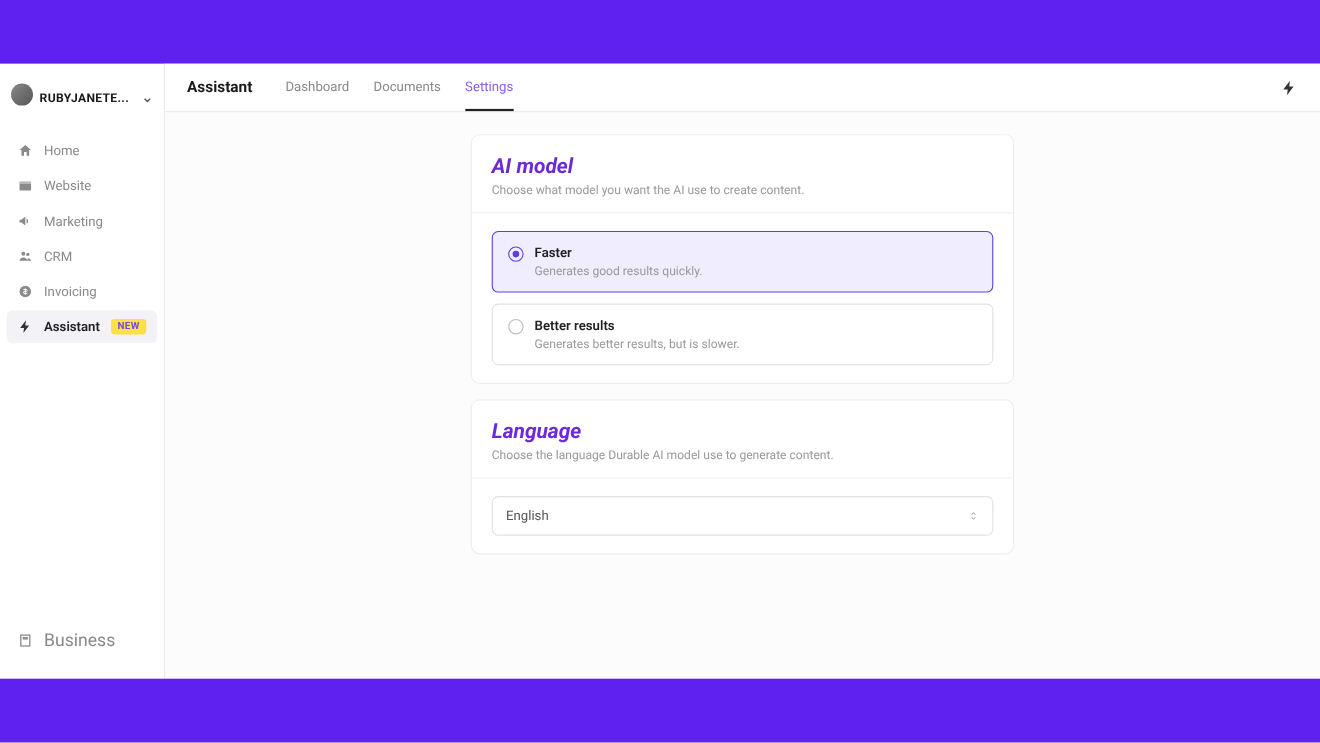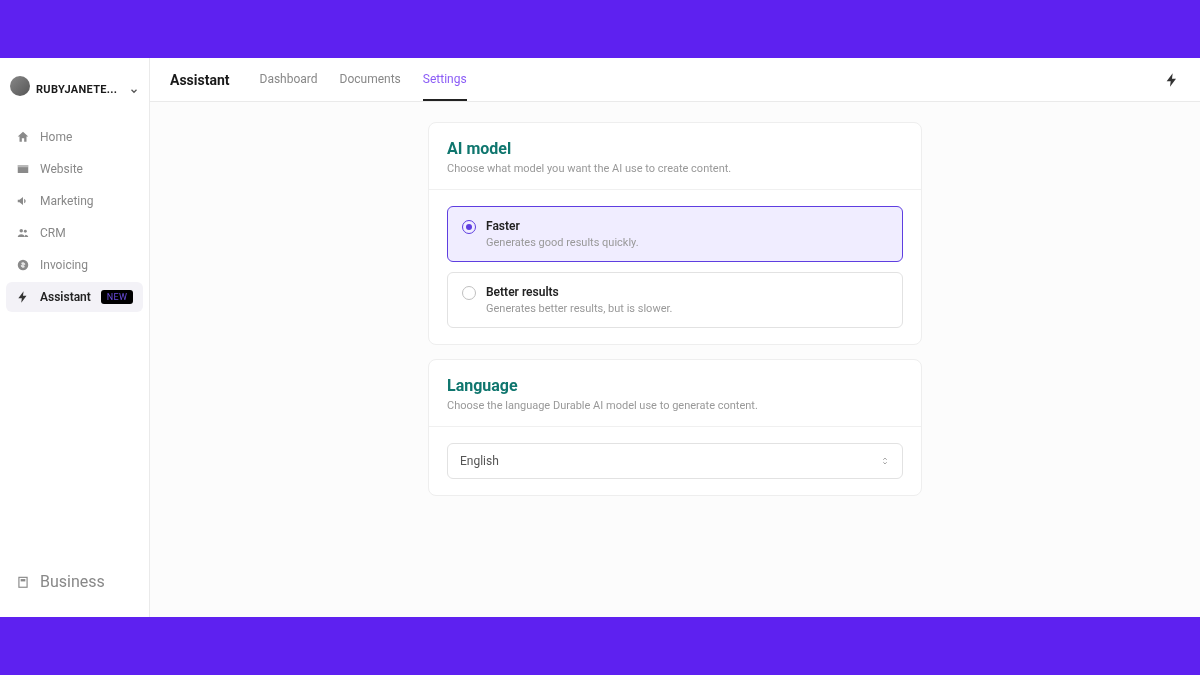--- a/index.html
+++ b/index.html
@@ -17,41 +17,41 @@
     .user-name { font-size: 11px; font-weight: 700; color: #1a1a1a; letter-spacing: 0.3px; flex: 1; white-space: nowrap; overflow: hidden; text-overflow: ellipsis; }
     .chevron-down { width: 10px; height: 10px; color: #555; flex-shrink: 0; }
     
     .nav-items { flex: 1; padding-top: 10px; }
     .nav-item { display: flex; padding: 8px 10px; gap: 10px; cursor: pointer; border-radius: 6px; margin: 2px 6px; }
     .nav-item.active { background: #f3f2f7; }
     .nav-item .nav-icon { width: 14px; height: 14px; color: #8a8a8a; flex-shrink: 0; }
     .nav-item.active .nav-icon { color: #333; }
     .nav-label { font-size: 12px; color: #888; }
     .nav-item.active .nav-label { color: #222; font-weight: 600; }
-    .new-badge { font-size: 9px; font-weight: 400; padding: 2px 6px; background: #000000; color: #6a4ce0; border-radius: 3px; margin-left: auto; letter-spacing: 0.3px; }
+    .new-badge { font-size: 9px; font-weight: 700; padding: 2px 6px; background: #fde047; color: #6a4ce0; border-radius: 3px; margin-left: auto; letter-spacing: 0.3px; }
     
     .sidebar-footer { padding: 8px 10px; }
     .footer-item { display: flex; align-items: center; gap: 10px; cursor: pointer; padding: 6px 6px; }
     .footer-item .nav-icon { width: 14px; height: 14px; color: #8a8a8a; }
     .footer-label { font-size: 16px; color: #888; }
     
     .main { flex: 1; background: #fcfcfc; position: relative; }
     
     .topbar { display: flex; align-items: center; padding: 0 20px; border-bottom: 1px solid #eaeaea; height: 44px; background: #fff; }
     .page-title { font-size: 14px; font-weight: 700; color: #1a1a1a; }
     .tabs { display: flex; gap: 22px; margin-left: 30px; height: 100%; align-items: stretch; justify-content: space-between; }
     .tab { display: flex; align-items: center; font-size: 12px; color: #888; cursor: pointer; border-bottom: 2px solid transparent; }
     .tab.active { color: #8b5cf6; border-bottom-color: #222; }
     .lightning-icon { width: 16px; height: 16px; color: #333; margin-left: auto; cursor: pointer; }
     
     .content { padding: 20px 0; display: flex; flex-direction: column; align-items: center; gap: 14px; }
     
     .card { width: 494px; background: #fff; border: 1px solid #eeeeee; border-radius: 8px; }
     .card-header { padding: 16px 18px 14px 18px; border-bottom: 1px solid #f0f0f0; }
-    .card-title { font-size: 16px; font-weight: 700; color: #0f766e; margin-bottom: 4px; }
+    .card-title { font-size: 19px; font-weight: 700; color: #6d28d9; margin-bottom: 4px; font-style: italic; }
     .card-desc { font-size: 11px; color: #999; }
     .card-body { padding: 16px 18px; display: flex; flex-direction: column; gap: 10px; }
     
     .radio-option { display: flex; align-items: flex-start; gap: 10px; padding: 12px 14px; border: 1px solid #e2e2e2; border-radius: 6px; cursor: pointer; }
     .radio-option.selected { border: 1.5px solid #5e3ee0; background: #f0edff; }
     .radio-circle { width: 14px; height: 14px; border: 1.5px solid #c0c0c0; border-radius: 50%; margin-top: 1px; flex-shrink: 0; display: flex; align-items: center; justify-content: center; }
     .radio-option.selected .radio-circle { border-color: #5e3ee0; }
     .radio-option.selected .radio-circle::after { content: ''; width: 6px; height: 6px; background: #5e3ee0; border-radius: 50%; }
     .option-content { flex: 1; }
     .option-title { font-size: 12px; font-weight: 600; color: #222; margin-bottom: 3px; }

